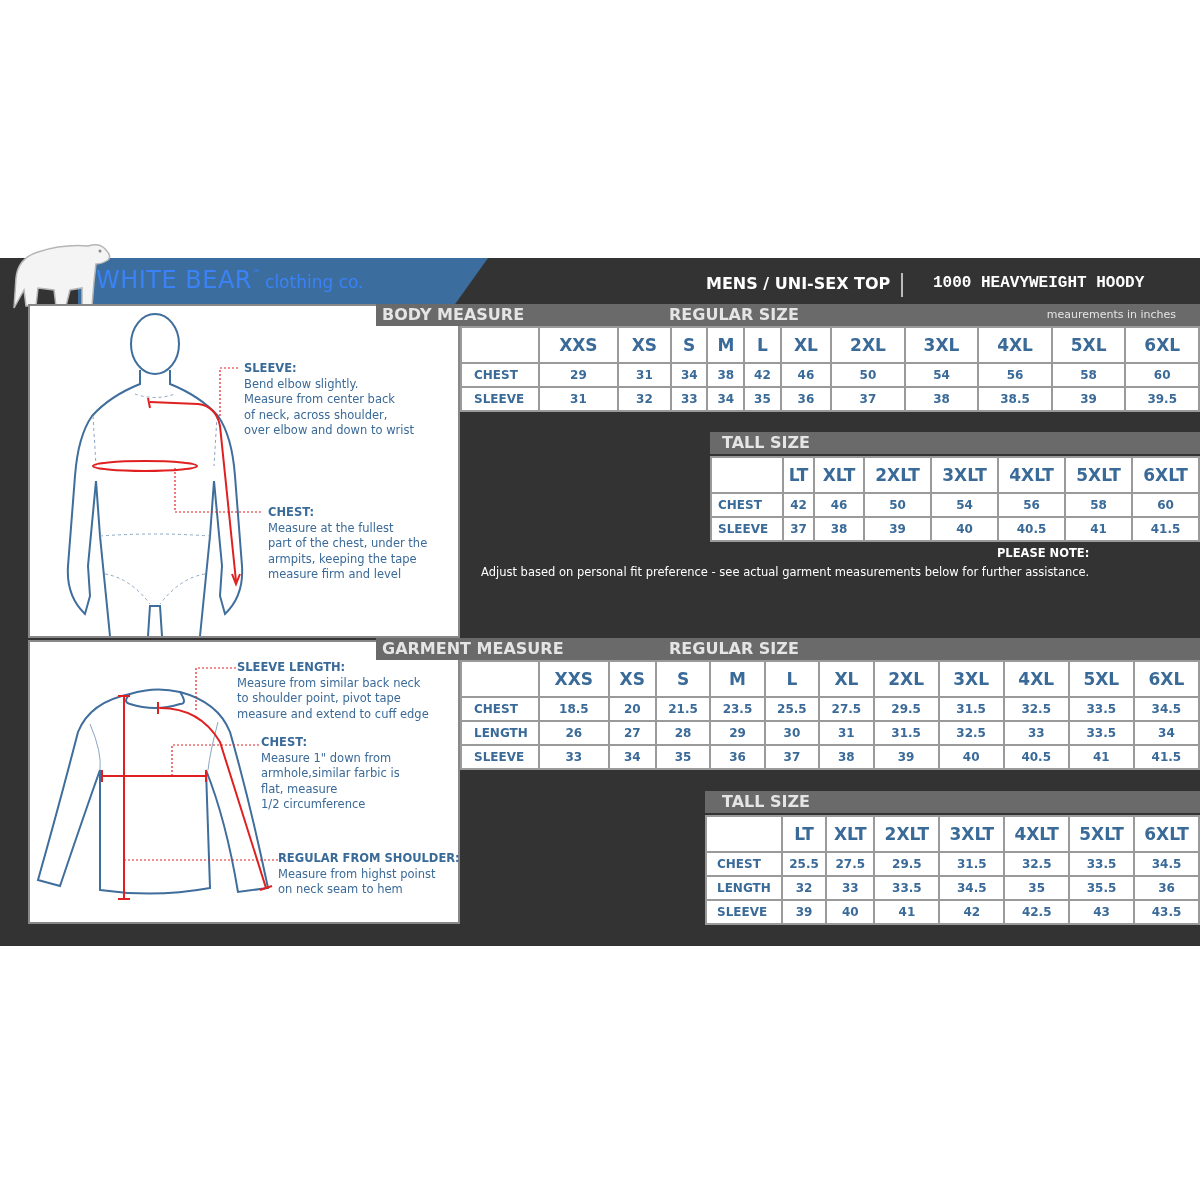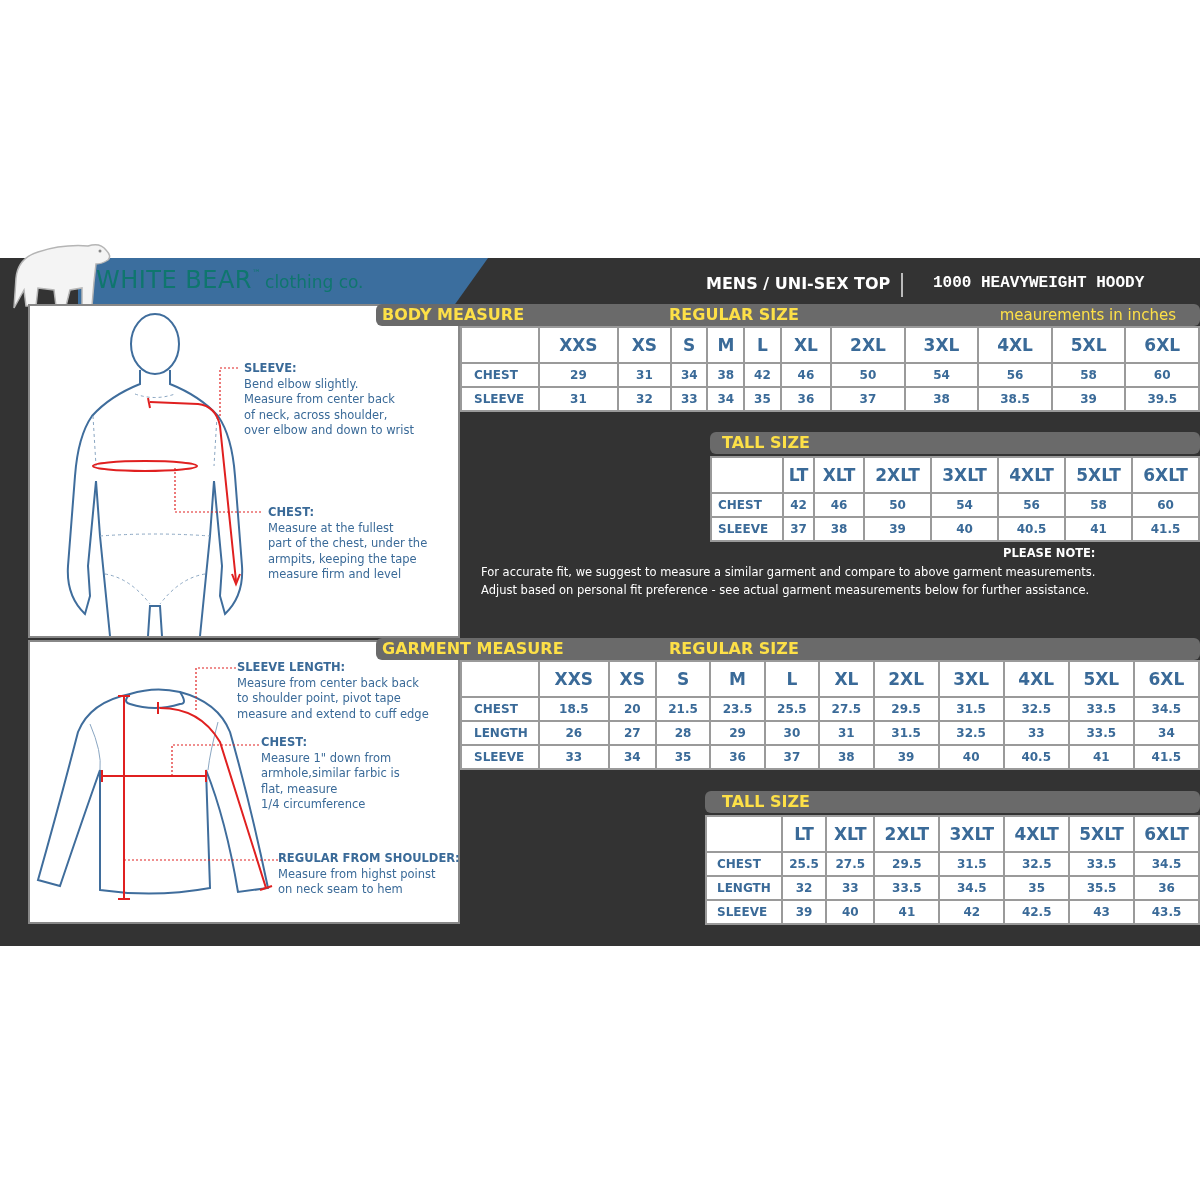--- a/index.html
+++ b/index.html
@@ -1,29 +1,29 @@
 <!DOCTYPE html>
 <html><head>
 <meta charset="utf-8">
 <style>
   html, body { margin:0; padding:0; background:#ffffff; }
   body { width:1200px; height:1187px; position:relative; overflow:hidden; font-family:"DejaVu Sans", sans-serif; }
   .panel { position:absolute; left:0; top:258px; width:1200px; height:688px; background:#333333; }
   .banner { position:absolute; left:78px; top:258px; width:410px; height:46px; background:#3b6e9e;
             clip-path: polygon(0 0, 100% 0, 92% 100%, 0 100%); }
-  .brand { position:absolute; left:96px; top:266px; color:#0f766e; font-family:"DejaVu Sans", sans-serif;text-align:right; }
+  .brand { position:absolute; left:96px; top:266px; color:#3b82f6; font-family:"DejaVu Sans", sans-serif;text-align:right; }
   .brand .big { font-size:24px; letter-spacing:0.5px; }
   .brand .tm { font-size:9px; vertical-align:top; position:relative; top:2px; }
   .brand .small { font-size:17px; margin-left:4px; }
   .bear { position:absolute; left:8px; top:238px; width:104px; height:72px; }
   .titles { position:absolute; top:274px; color:#ffffff; font-weight:bold; font-size:16px; }
   .title-sep { position:absolute; left:901px; top:273px; width:2px; height:24px; background:#bbbbbb; }
-  .bar { position:absolute; background:#6a6a6a; color:#fde047; font-weight:bold; font-size:16px; height:22px; line-height:22px;border-radius:6px; }
+  .bar { position:absolute; background:#6a6a6a; color:#e5e5e5; font-weight:bold; font-size:16px; height:22px; line-height:22px; }
   .bar .lbl { position:absolute; top:0; }
-  .unit { position:absolute; right:24px; top:0; font-size:15px; font-weight:normal; }
+  .unit { position:absolute; right:24px; top:0; font-size:11px; font-weight:normal; }
   .white-box { position:absolute; background:#ffffff; border:2px solid #888; box-sizing:border-box; }
   table.sz { position:absolute; border-collapse:collapse; background:#ffffff; }
   table.sz td { border:2px solid #9a9a9a; text-align:center; color:#3a6a98; font-weight:bold; padding:0; }
   table.sz tr.head td { font-size:17px; height:34px; }
   table.sz tr.row td { font-size:12px; height:22px; }
   table.sz td.rl { text-align:left; padding-left:12px; font-size:12px; }
   .note { position:absolute; left:481px; top:544px; color:#ffffff; font-size:11.5px; line-height:18.5px; }
   .note .h { font-weight:bold;text-align:right; }
   .ann { position:absolute; color:#3a6a98; font-size:11.5px; line-height:15.5px; }
   .ann .h { font-weight:bold; }
@@ -178,21 +178,20 @@
         <td>40</td>
         <td>40.5</td>
         <td>41</td>
         <td>41.5</td>
   </tr>
 </tbody>
   </table>
 
 <div class="note">
   <div class="h">PLEASE NOTE:</div>
-  <div>For accurate fit, we suggest to measure a similar garment and compare to above garment measurements.</div>
   <div>Adjust based on personal fit preference - see actual garment measurements below for further assistance.</div>
 </div>
 
 <div class="white-box" style="left:28px; top:640px; width:432px; height:284px;"></div>
 <svg class="fig" style="left:30px; top:642px;" width="428" height="280">
   <g fill="none" stroke="#3f6d9c" stroke-width="2">
     <path d="M100 52 Q125 44 150 50 Q158 62 150 62 Q125 70 100 62 Q92 60 100 52 Z"></path>
     <path d="M100 52 Q60 60 48 90 Q30 160 8 238 L30 244 Q55 170 70 128 L70 248 Q125 256 180 246 L176 128 Q196 178 208 250 L238 246 Q220 160 200 90 Q188 60 150 50"></path>
   </g>
   <g fill="none" stroke="#8aa6c2" stroke-width="1">
@@ -211,30 +210,30 @@
       <path d="M230 248 L242 244"></path>
   </g>
   <g fill="none" stroke="#e02020" stroke-width="1.2" stroke-dasharray="2,2">
     <path d="M166 68 L166 26 L206 26"></path>
     <path d="M142 134 L142 103 L230 103"></path>
     <path d="M94 218 L248 218"></path>
   </g>
 </svg>
 <div class="ann" style="left:237px; top:660px;">
   <div class="h">SLEEVE LENGTH:</div>
-  <div>Measure from center back back</div>
+  <div>Measure from similar back neck</div>
   <div>to shoulder point, pivot tape</div>
   <div>measure and extend to cuff edge</div>
 </div>
 <div class="ann" style="left:261px; top:735px;">
   <div class="h">CHEST:</div>
   <div>Measure 1" down from</div>
   <div>armhole,similar farbic is</div>
   <div>flat, measure</div>
-  <div>1/4 circumference</div>
+  <div>1/2 circumference</div>
 </div>
 <div class="ann" style="left:278px; top:851px;">
   <div class="h">REGULAR FROM SHOULDER:</div>
   <div>Measure from highst poinst</div>
   <div>on neck seam to hem</div>
 </div>
 
 <div class="bar" style="left:376px; top:638px; width:824px;">
   <span class="lbl" style="left:6px;">GARMENT MEASURE</span>
   <span class="lbl" style="left:293px;">REGULAR SIZE</span>

